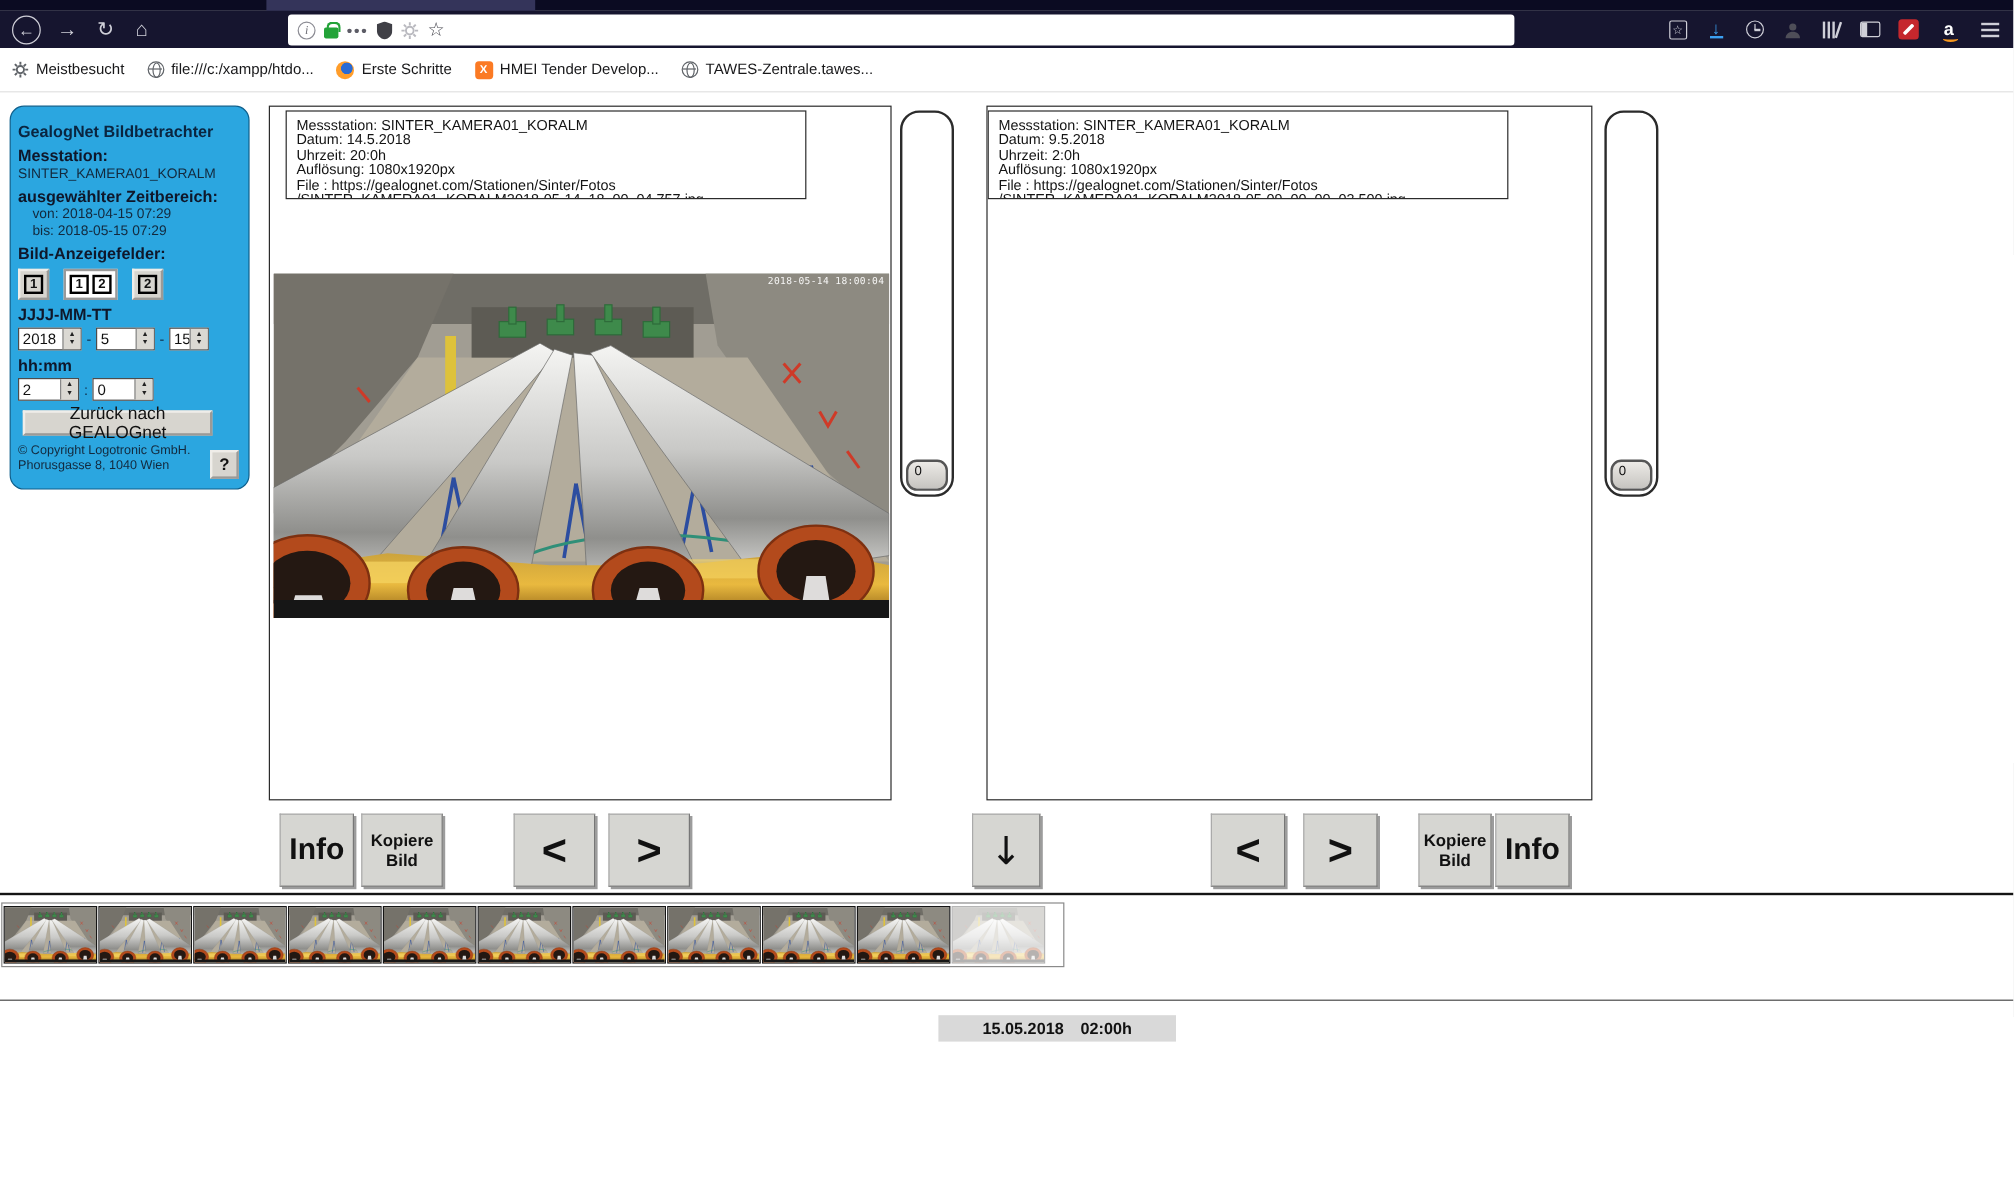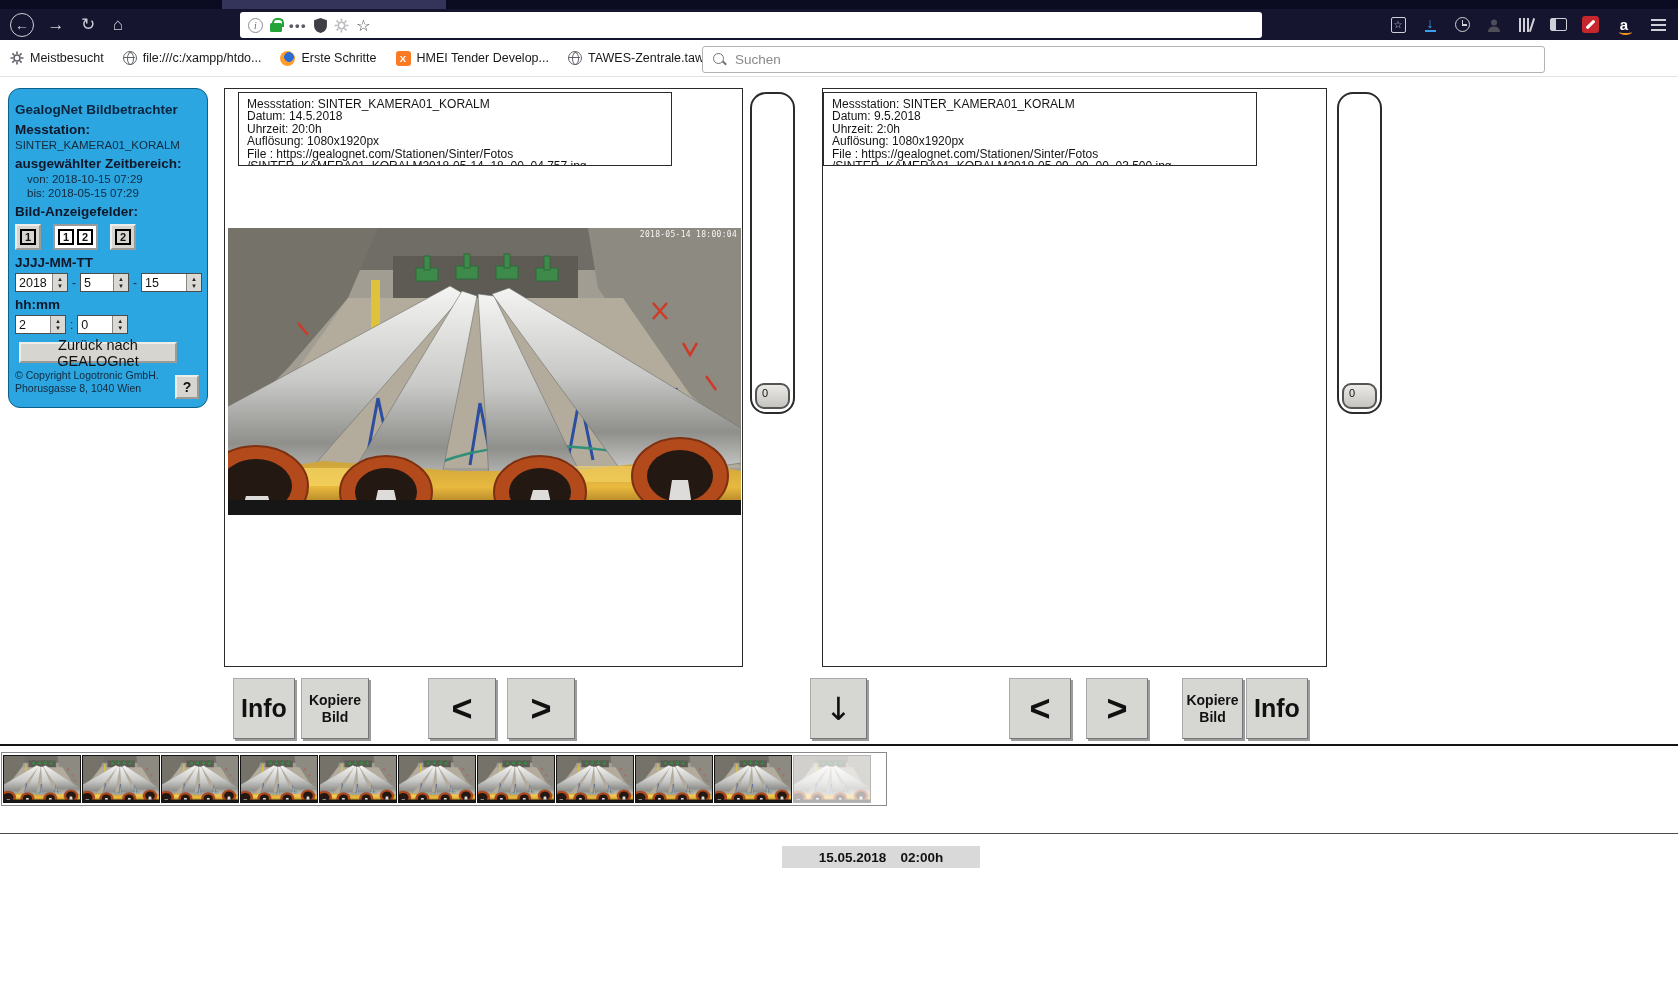--- a/index.html
+++ b/index.html
@@ -290,31 +290,27 @@
     </span>
     <span class="bm">
       <span class="xmp">X</span>
       <span>HMEI Tender Develop...</span>
     </span>
     <span class="bm">
       <span class="globe"></span>
       <span>TAWES-Zentrale.tawes...</span>
     </span>
   </div>
-  <div class="searchbox">
-    <span class="mag"></span>
-    <input type="text" placeholder="Suchen" style="">
-  </div>
 
   <div class="sidepanel">
     <div class="sp-title">GealogNet Bildbetrachter</div>
     <div class="sp-label">Messtation:</div>
     <div class="sp-small">SINTER_KAMERA01_KORALM</div>
     <div class="sp-label">ausgewählter Zeitbereich:</div>
-    <div class="sp-small sp-ind">von: 2018-10-15 07:29</div>
+    <div class="sp-small sp-ind">von: 2018-04-15 07:29</div>
     <div class="sp-small sp-ind">bis: 2018-05-15 07:29</div>
     <div class="sp-label">Bild-Anzeigefelder:</div>
     <div class="fieldrow">
       <button class="b3d fbtn">
           <span class="numsq">1</span>
         </button>
       <button class="b3d fbtn active">
         <span class="numsq">1</span>
         <span class="numsq">2</span>
       </button>
@@ -334,21 +330,21 @@
       <span>-</span>
       <span class="spin">
           <span class="val" style="width:32px;">5</span>
           <span class="ud">
             <span>▲</span>
             <span>▼</span>
           </span>
         </span>
       <span>-</span>
       <span class="spin">
-          <span class="val" style="width:44px;">15</span>
+          <span class="val" style="width:16px;">15</span>
           <span class="ud">
             <span>▲</span>
             <span>▼</span>
           </span>
         </span>
     </div>
     <div class="sp-label">hh:mm</div>
     <div class="spinrow">
       <span class="spin">
           <span class="val" style="width:34px;">2</span>

